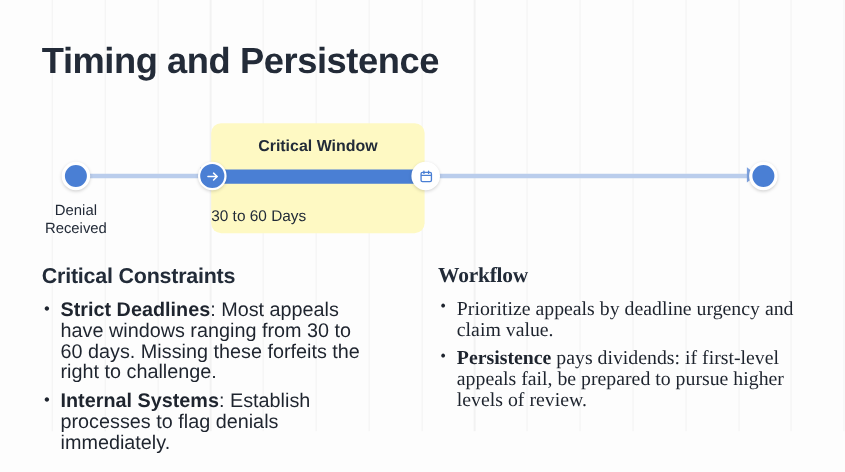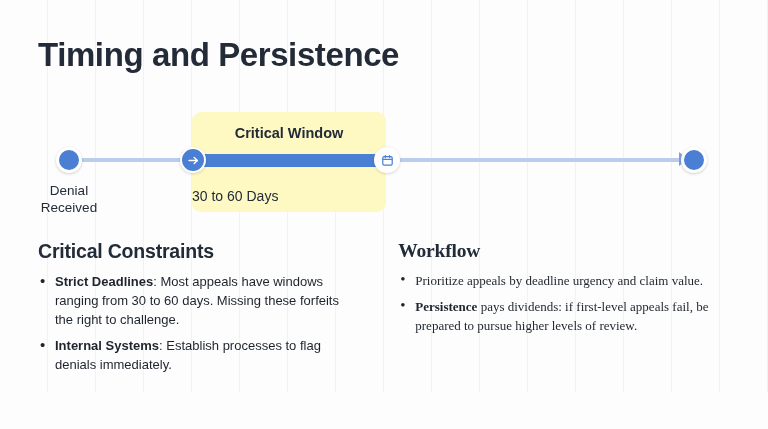--- a/index.html
+++ b/index.html
@@ -181,21 +181,21 @@
     color: #222b38;
     margin-bottom: 9px;
     letter-spacing: -0.2px;
   }
 
   .bullet-list { list-style: none; }
   .bullet-item {
     position: relative;
     padding-left: 17px;
     margin-bottom: 7px;
-    font-size: 13px;
+    font-size: 18px;
     line-height: 19px;
     color: #1e242e;
   }
   .bullet-item::before {
     content: "\2022";
     position: absolute;
     left: 2px;
     top: -1px;
     font-size: 15px;
     color: #1e242e;

